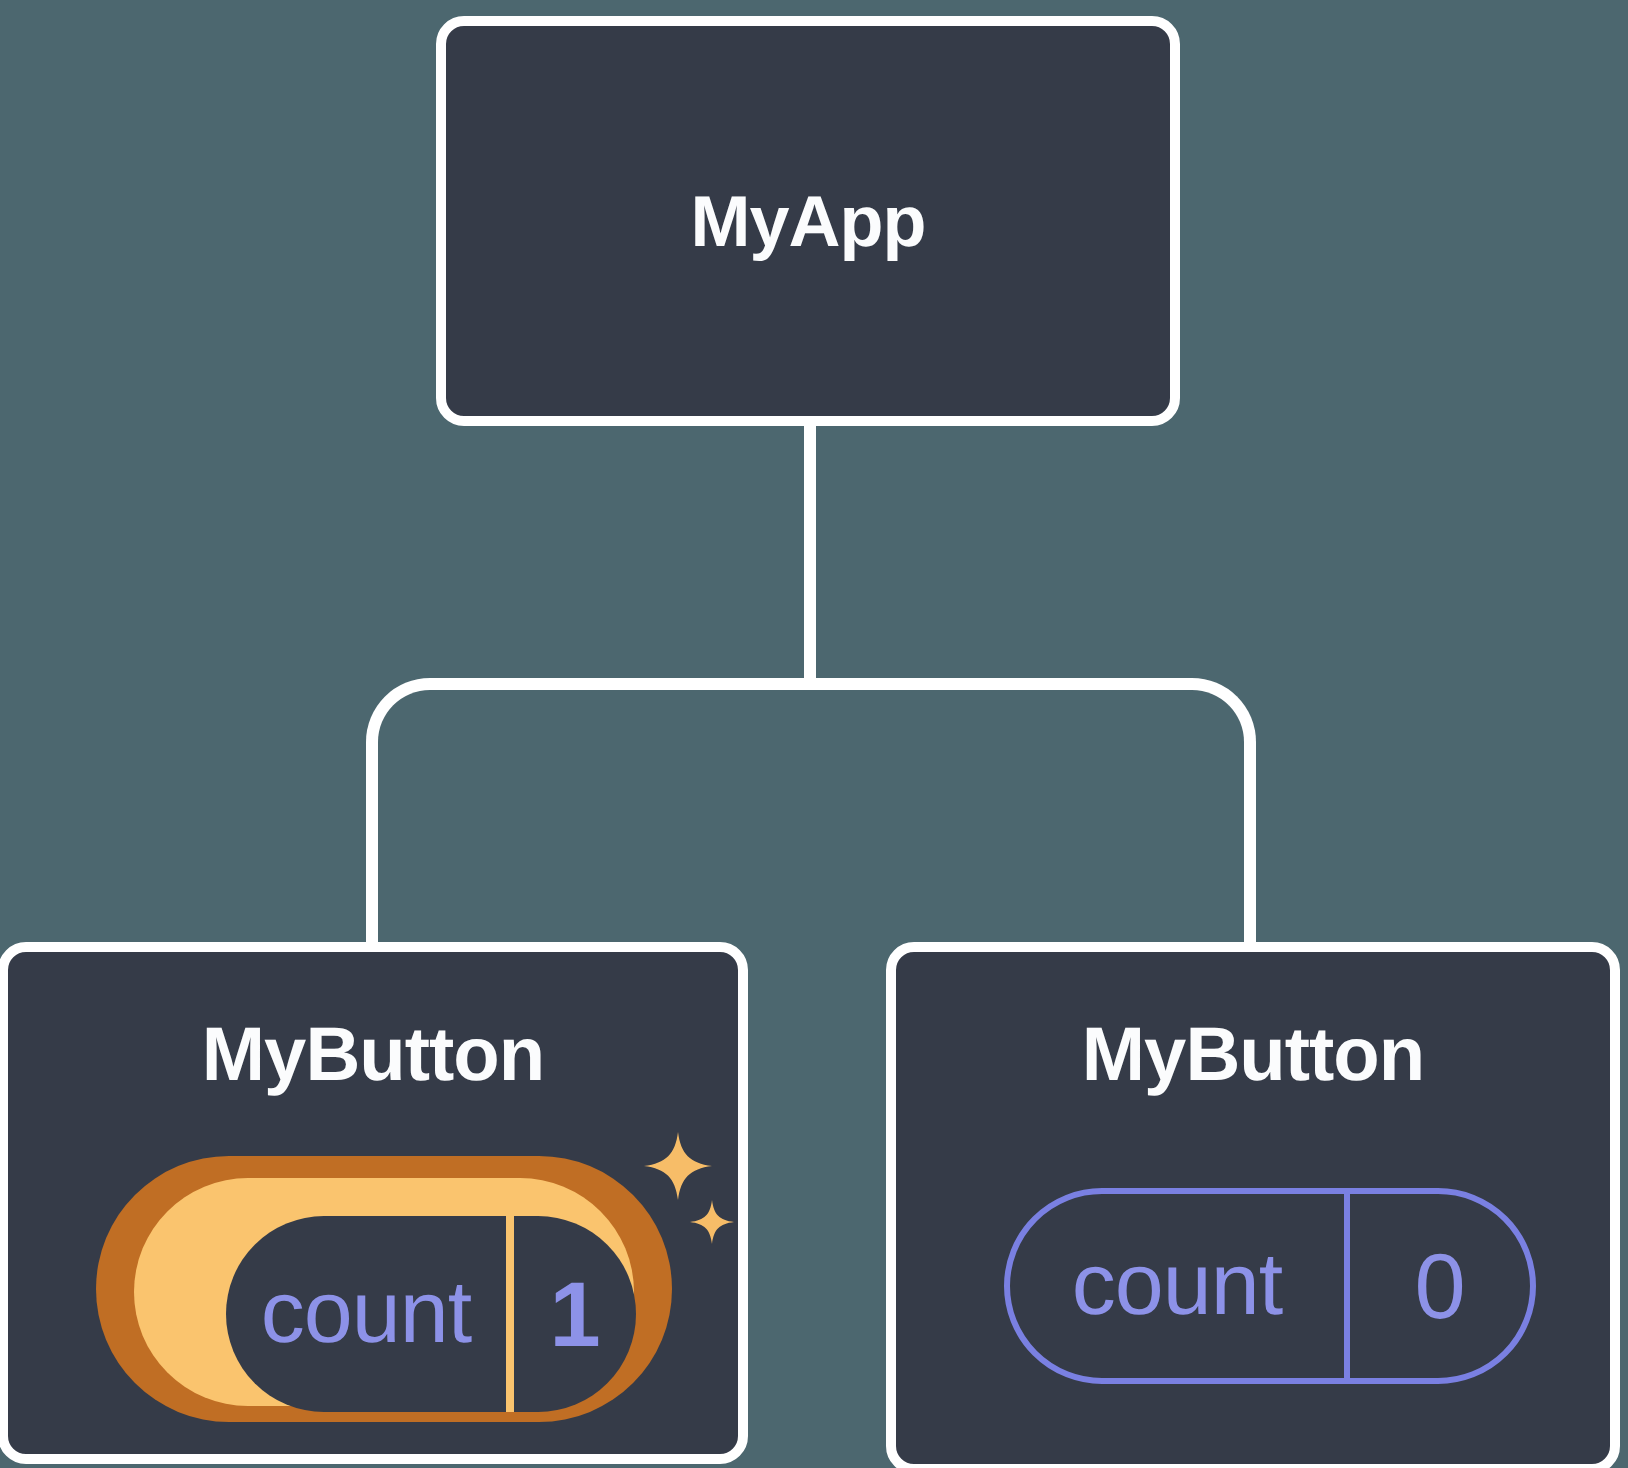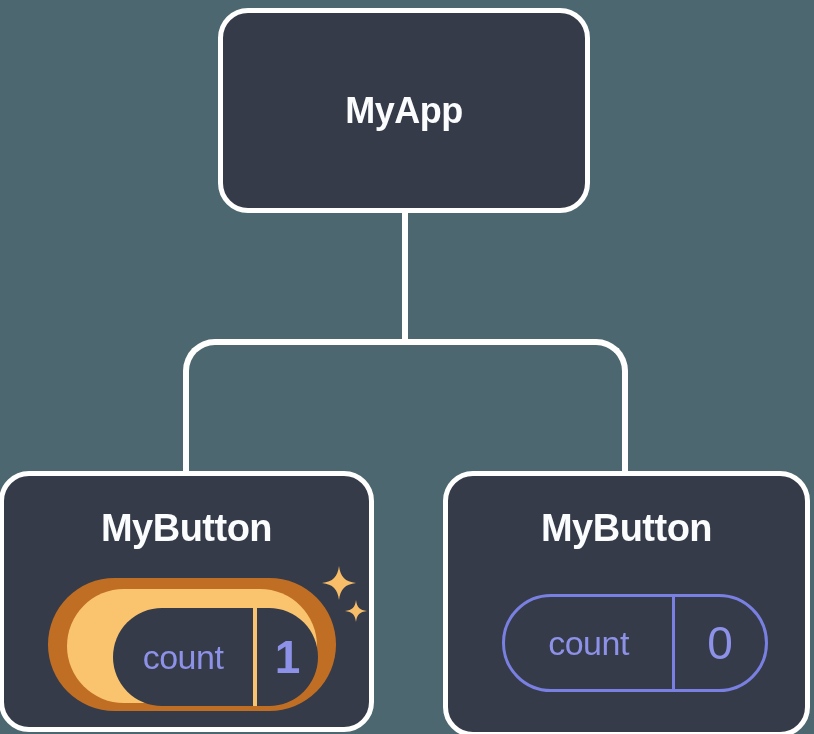--- a/index.html
+++ b/index.html
@@ -8,21 +8,21 @@
     --gold:#FAC46E; --darkOrange:#C06E24; --sparkle:#F7BD68;
   }
   *{margin:0;padding:0;box-sizing:border-box;}
   html,body{width:814px;height:734px;overflow:hidden;}
   body{background:var(--bg,#4C676F);font-family:"Liberation Sans","DejaVu Sans",sans-serif;}
   .stage{position:relative;width:814px;height:734px;overflow:hidden;}
 
   
   .node{
     position:absolute;background:var(--nodeFill,#353B48);
-    border:5px solid var(--nodeBorder,#FFF);border-radius:30px;
+    border:5px solid var(--nodeBorder,#FFF);border-radius:14px;
   }
   .node-root{left:218px;top:8px;width:372px;height:205px;
     display:flex;align-items:center;justify-content:center;}
   .node-child-left{left:-1px;top:471px;width:375px;height:261px;}
   .node-child-right{left:443px;top:471px;width:367px;height:266px;}
   .node-label{
     color:var(--labelText,#FBFCFD);font-weight:700;letter-spacing:-0.5px;
     text-align:center;
   }
   .root-label{font-size:36px;}
@@ -59,21 +59,21 @@
   
   .pill-purple{
     position:absolute;left:54px;top:118px;width:266px;height:98px;
     border:3px solid var(--statePurple,#7A80E2);border-radius:49px;
     display:flex;align-items:stretch;overflow:hidden;
   }
   .pill-purple .cell-key{width:167px;display:flex;align-items:center;justify-content:center;}
   .pill-purple .divider{width:3px;background:var(--statePurple,#7A80E2);}
   .pill-purple .cell-val{flex:1;display:flex;align-items:center;justify-content:center;}
 
-  .state-key{color:var(--stateText,#8D92E8);font-size:34px;font-weight:400;letter-spacing:-0.5px;}
+  .state-key{color:var(--stateText,#8D92E8);font-size:44px;font-weight:400;letter-spacing:-0.5px;}
   .state-val{color:var(--stateText,#8D92E8);font-size:46px;}
   .state-val.bold{font-weight:700;}
 
   .sparkles{position:absolute;left:307px;top:80px;width:70px;height:70px;z-index:5;}
 </style>
 </head>
 <body>
 
 <div class="stage">
 

